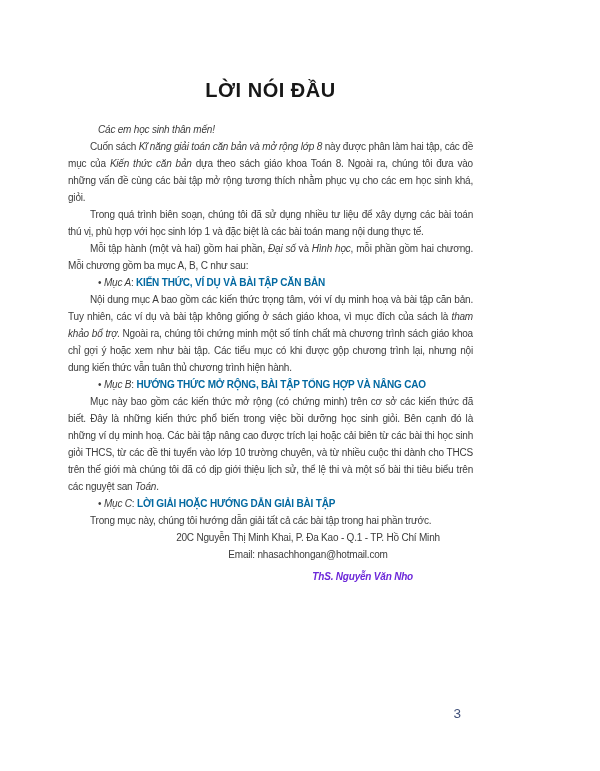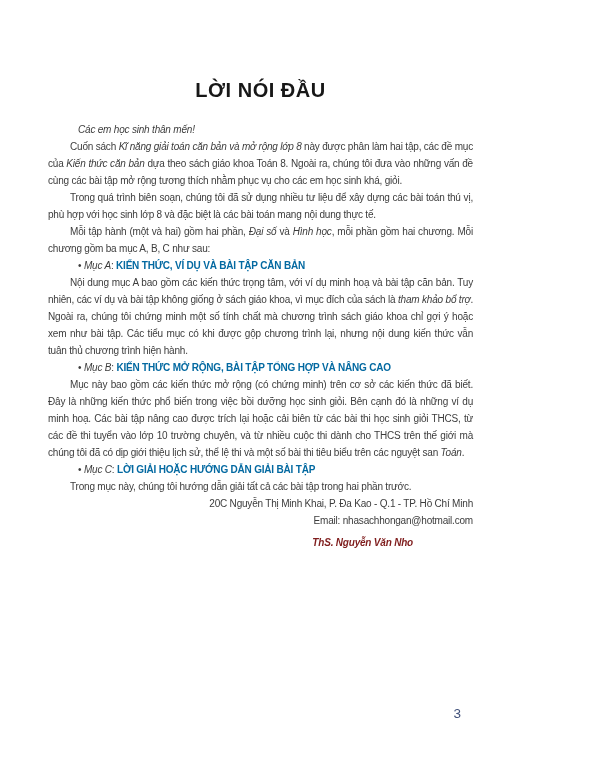--- a/index.html
+++ b/index.html
@@ -6,21 +6,21 @@
     margin: 0;
     padding: 0;
     background: #ffffff;
   }
   .page {
     position: relative;
     width: 540px;
     height: 771px;
     background: #ffffff;
     box-sizing: border-box;
-    padding: 78px 67px 0 48px;
+    padding: 78px 67px 0 68px;
     font-family: "Liberation Sans", sans-serif;
     color: #3c3c3c;
     overflow: hidden;
   }
   .title {
     margin: 0 0 19px 0;
     text-align: center;
     font-size: 20px;
     line-height: 24px;
     font-weight: bold;
@@ -43,62 +43,62 @@
   }
   .heading {
     padding-left: 30px;
     text-align: left;
   }
   .heading .b { color: #0369a1; }
   .it { font-style: italic; }
   .b  { font-weight: bold; }
   .addr {
     padding-left: 75px;
-    text-align: right;
+    text-align: center;
   }
   .thanks {
     padding-left: 42px;
     font-style: italic;
   }
   .sig {
     margin-top: 5px;
     text-align: right;
     padding-right: 60px;
     font-style: italic;
     font-weight: bold;
-    color: #7f1d1d;
+    color: #6d28d9;
   }
   .pageno {
     position: absolute;
     top: 706px;
     right: 79px;
     font-size: 13.5px;
     color: #40507a;
   }
 </style>
 </head>
 <body>
 
 <div class="page">
 
   <h1 class="title">LỜI NÓI ĐẦU</h1>
 
   <p class="greeting">Các em học sinh thân mến!</p>
 
   <p class="para"><span>Cuốn sách </span><span class="it">Kĩ năng giải toán căn bản và mở rộng lớp 8</span><span> này được phân làm hai tập, các đề mục của </span><span class="it">Kiến thức căn bản</span><span> dựa theo sách giáo khoa Toán 8. Ngoài ra, chúng tôi đưa vào những vấn đề cùng các bài tập mở rộng tương thích nhằm phục vụ cho các em học sinh khá, giỏi.</span></p>
 
-  <p class="para">Trong quá trình biên soạn, chúng tôi đã sử dụng nhiều tư liệu để xây dựng các bài toán thú vị, phù hợp với học sinh lớp 8 và đặc biệt là các bài toán mang nội dung thực tế.</p>
+  <p class="para">Trong quá trình biên soạn, chúng tôi đã sử dụng nhiều tư liệu để xây dựng các bài toán thú vị, phù hợp với học sinh lớp 1 và đặc biệt là các bài toán mang nội dung thực tế.</p>
 
   <p class="para"><span>Mỗi tập hành (một và hai) gồm hai phần, </span><span class="it">Đại số</span><span> và </span><span class="it">Hình học</span><span>, mỗi phần gồm hai chương. Mỗi chương gồm ba mục A, B, C như sau:</span></p>
 
   <p class="heading"><span>• </span><span class="it">Mục A</span><span>: </span><span class="b">KIẾN THỨC, VÍ DỤ VÀ BÀI TẬP CĂN BẢN</span></p>
 
   <p class="para"><span>Nội dung mục A bao gồm các kiến thức trọng tâm, với ví dụ minh hoạ và bài tập căn bản. Tuy nhiên, các ví dụ và bài tập không giống ở sách giáo khoa, vì mục đích của sách là </span><span class="it">tham khảo bổ trợ</span><span>. Ngoài ra, chúng tôi chứng minh một số tính chất mà chương trình sách giáo khoa chỉ gợi ý hoặc xem như bài tập. Các tiểu mục có khi được gộp chương trình lại, nhưng nội dung kiến thức vẫn tuân thủ chương trình hiện hành.</span></p>
 
-  <p class="heading"><span>• </span><span class="it">Mục B</span><span>: </span><span class="b">KIẾN THỨC MỞ RỘNG, BÀI TẬP TỔNG HỢP VÀ NÂNG CAO</span></p>
+  <p class="heading"><span>• </span><span class="it">Mục B</span><span>: </span><span class="b">HƯỚNG THỨC MỞ RỘNG, BÀI TẬP TỔNG HỢP VÀ NÂNG CAO</span></p>
 
   <p class="para"><span>Mục này bao gồm các kiến thức mở rộng (có chứng minh) trên cơ sở các kiến thức đã biết. Đây là những kiến thức phổ biến trong việc bồi dưỡng học sinh giỏi. Bên cạnh đó là những ví dụ minh hoạ. Các bài tập nâng cao được trích lại hoặc cải biên từ các bài thi học sinh giỏi THCS, từ các đề thi tuyển vào lớp 10 trường chuyên, và từ nhiều cuộc thi dành cho THCS trên thế giới mà chúng tôi đã có dịp giới thiệu lịch sử, thể lệ thi và một số bài thi tiêu biểu trên các nguyệt san </span><span class="it">Toán</span><span>.</span></p>
 
   <p class="heading"><span>• </span><span class="it">Mục C</span><span>: </span><span class="b">LỜI GIẢI HOẶC HƯỚNG DẪN GIẢI BÀI TẬP</span></p>
 
   <p class="para">Trong mục này, chúng tôi hướng dẫn giải tất cả các bài tập trong hai phần trước.</p>
 
 
 
   <p class="addr">20C Nguyễn Thị Minh Khai, P. Đa Kao - Q.1 - TP. Hồ Chí Minh</p>

